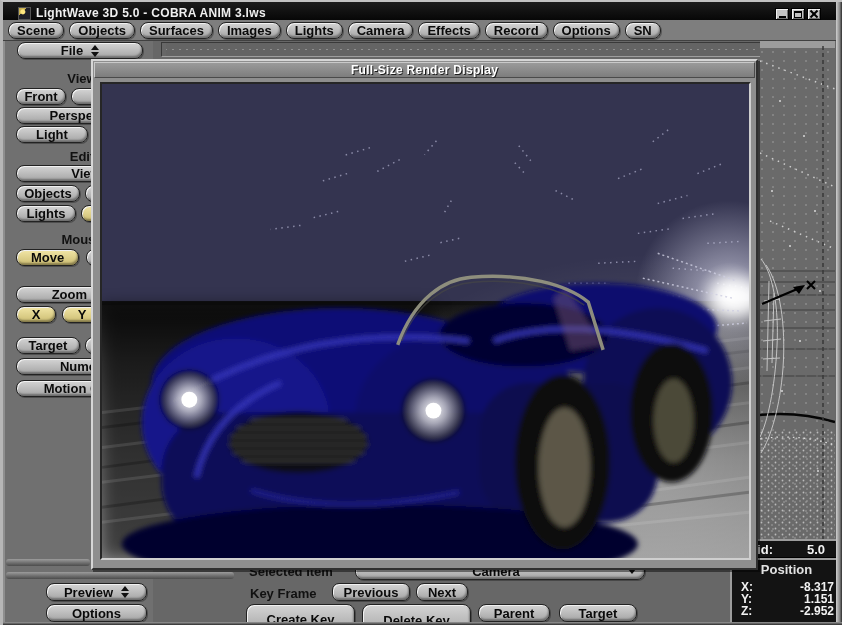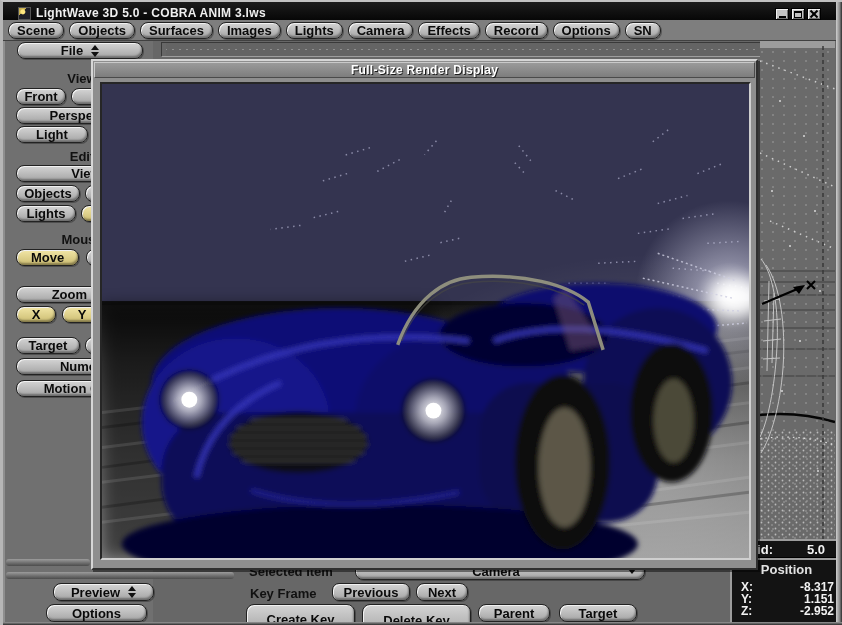--- a/index.html
+++ b/index.html
@@ -185,21 +185,21 @@
         <circle cx="12" cy="150" r="1"></circle>
       <circle cx="55" cy="170" r="1"></circle>
         <circle cx="30" cy="205" r="1"></circle>
         <circle cx="60" cy="250" r="1"></circle>
       <circle cx="40" cy="300" r="1"></circle>
         <circle cx="22" cy="350" r="1"></circle>
         <circle cx="58" cy="430" r="1"></circle>
     </g>
   </svg>
 
-  <div class="btn abs" style="left:43px;top:581px;width:101px;height:18px;margin-left:7px;">
+  <div class="btn abs" style="left:43px;top:581px;width:101px;height:18px;">
     <span>Preview</span>
     <span class="updn">
         <i class="tri-up"></i>
         <i class="tri-dn"></i>
       </span>
   </div>
   <div class="btn abs" style="left:43px;top:602px;width:101px;height:18px;">Options</div>
 
   <div class="lbl" style="left:230px;top:562px;width:116px;text-align:center;">Selected Item</div>
   <div class="btn dropdown" style="left:352px;top:560px;width:290px;height:18px;">

